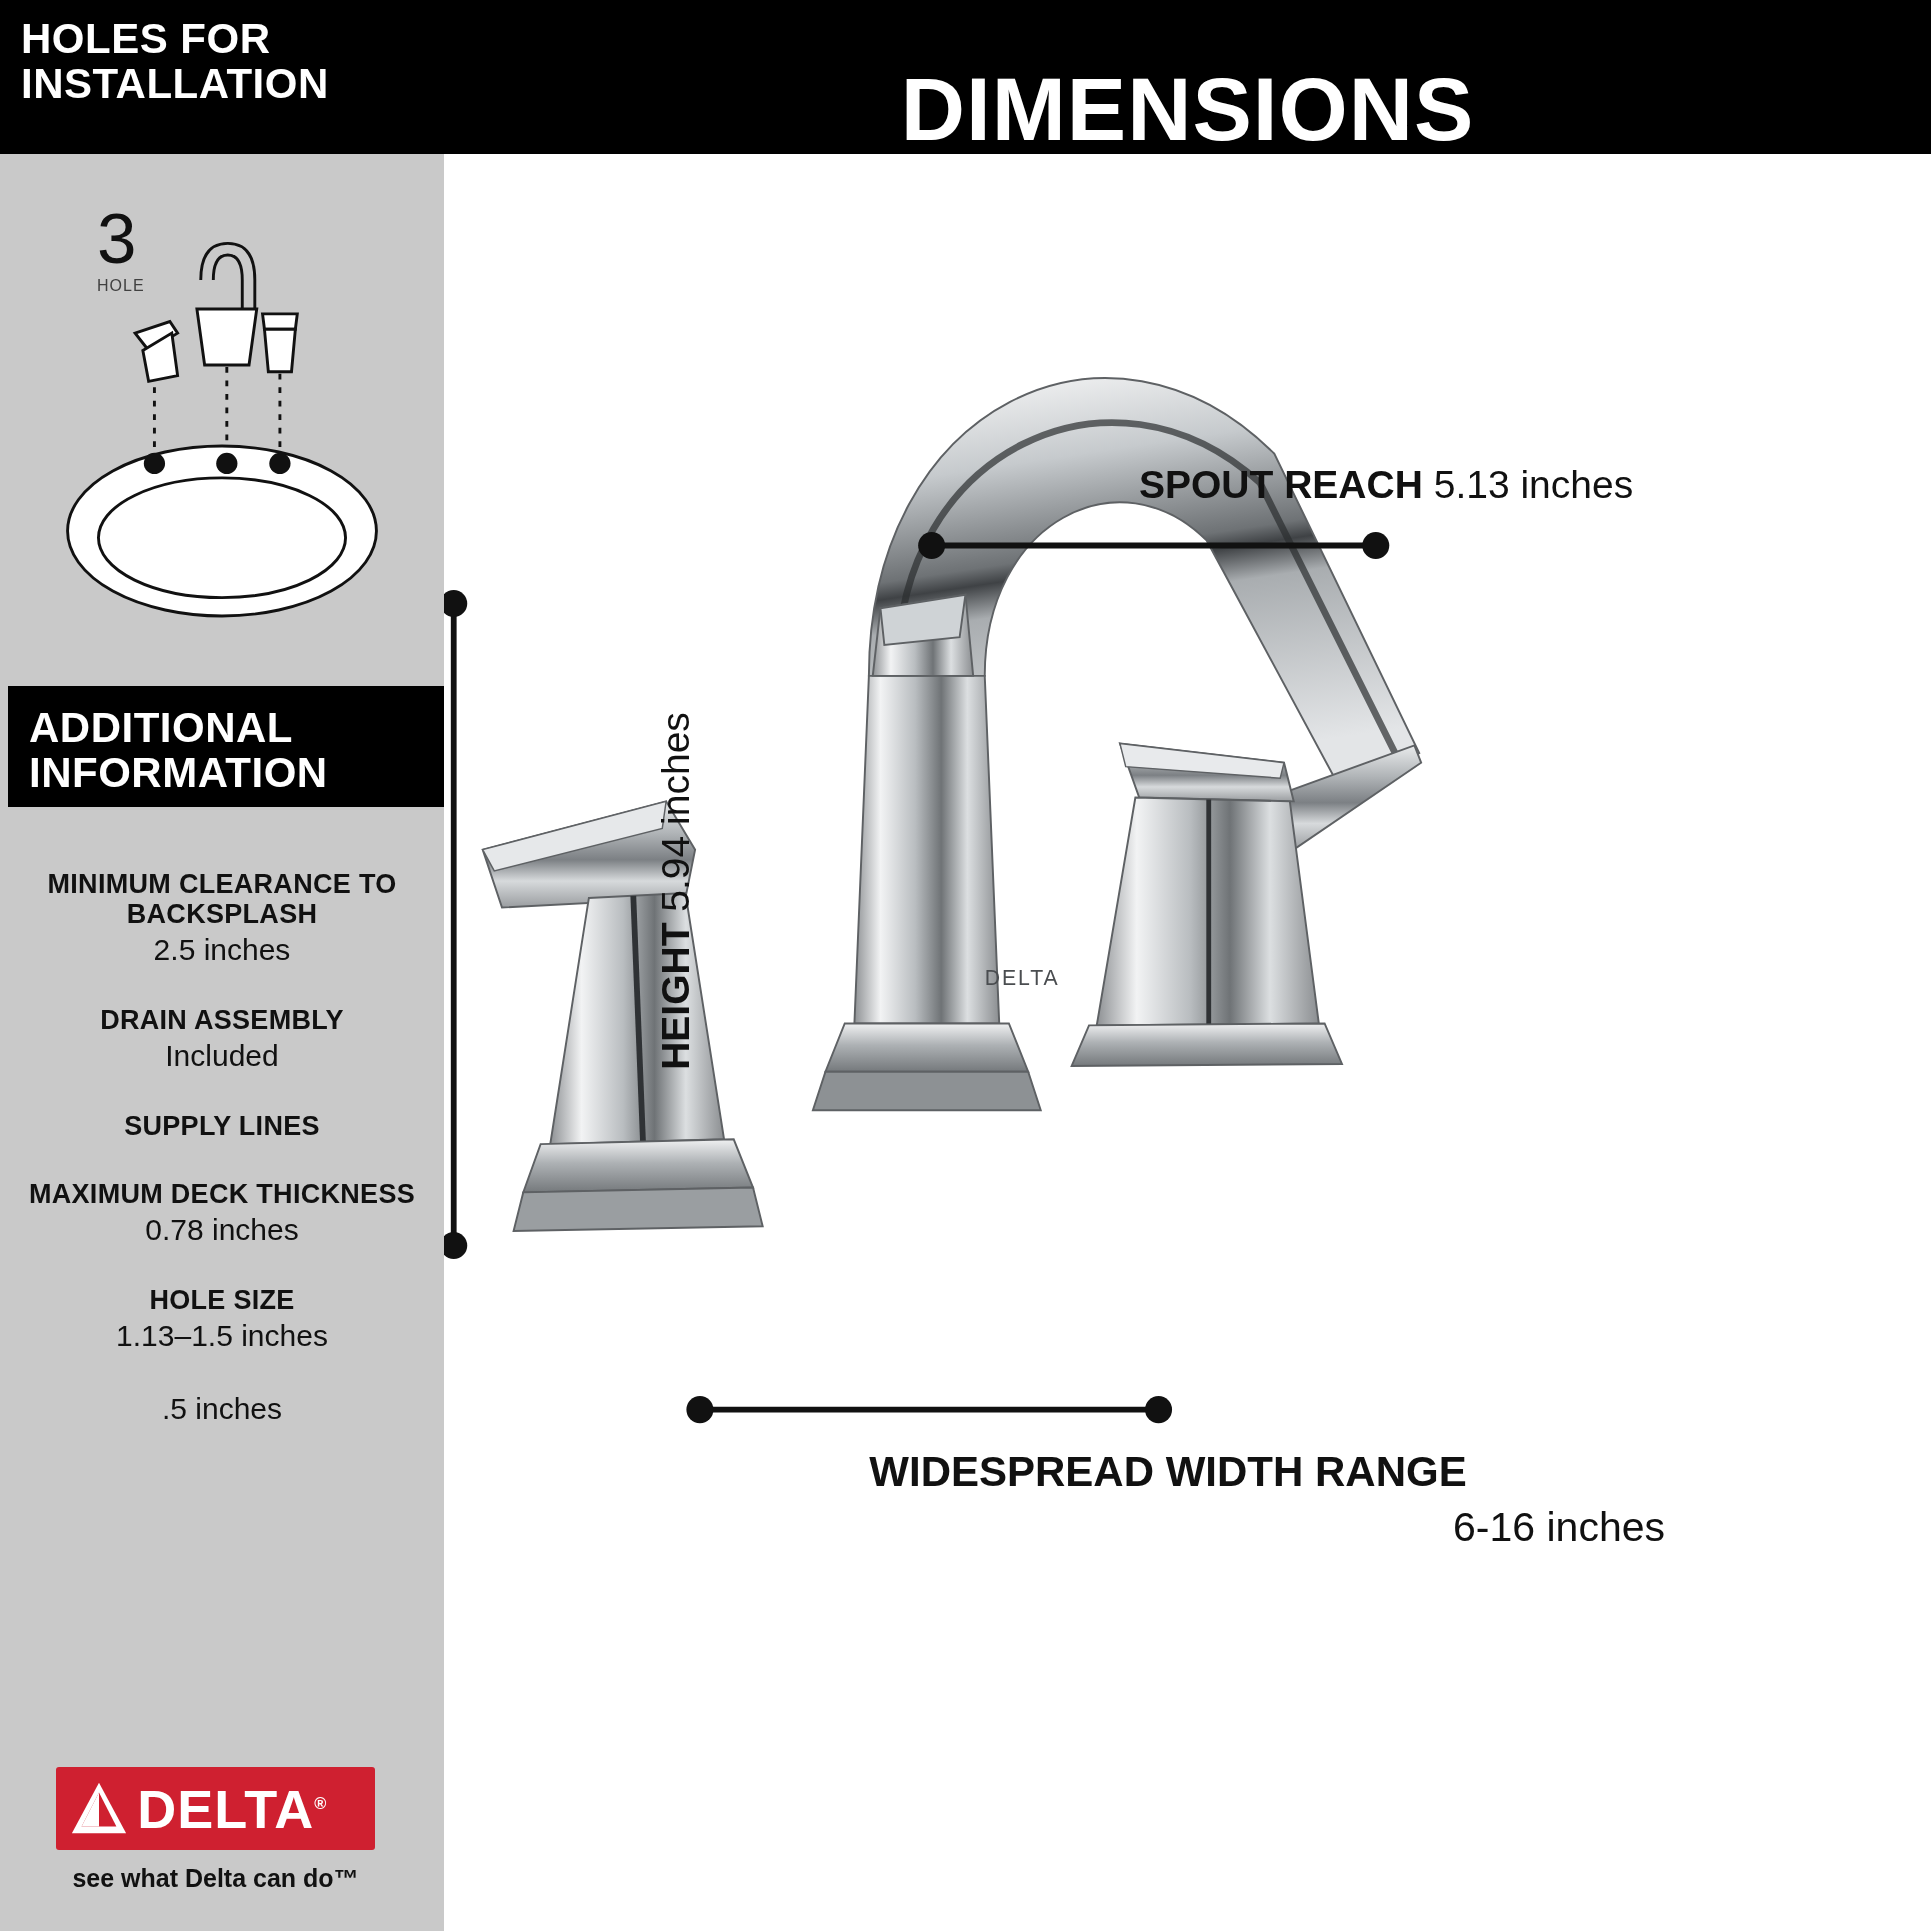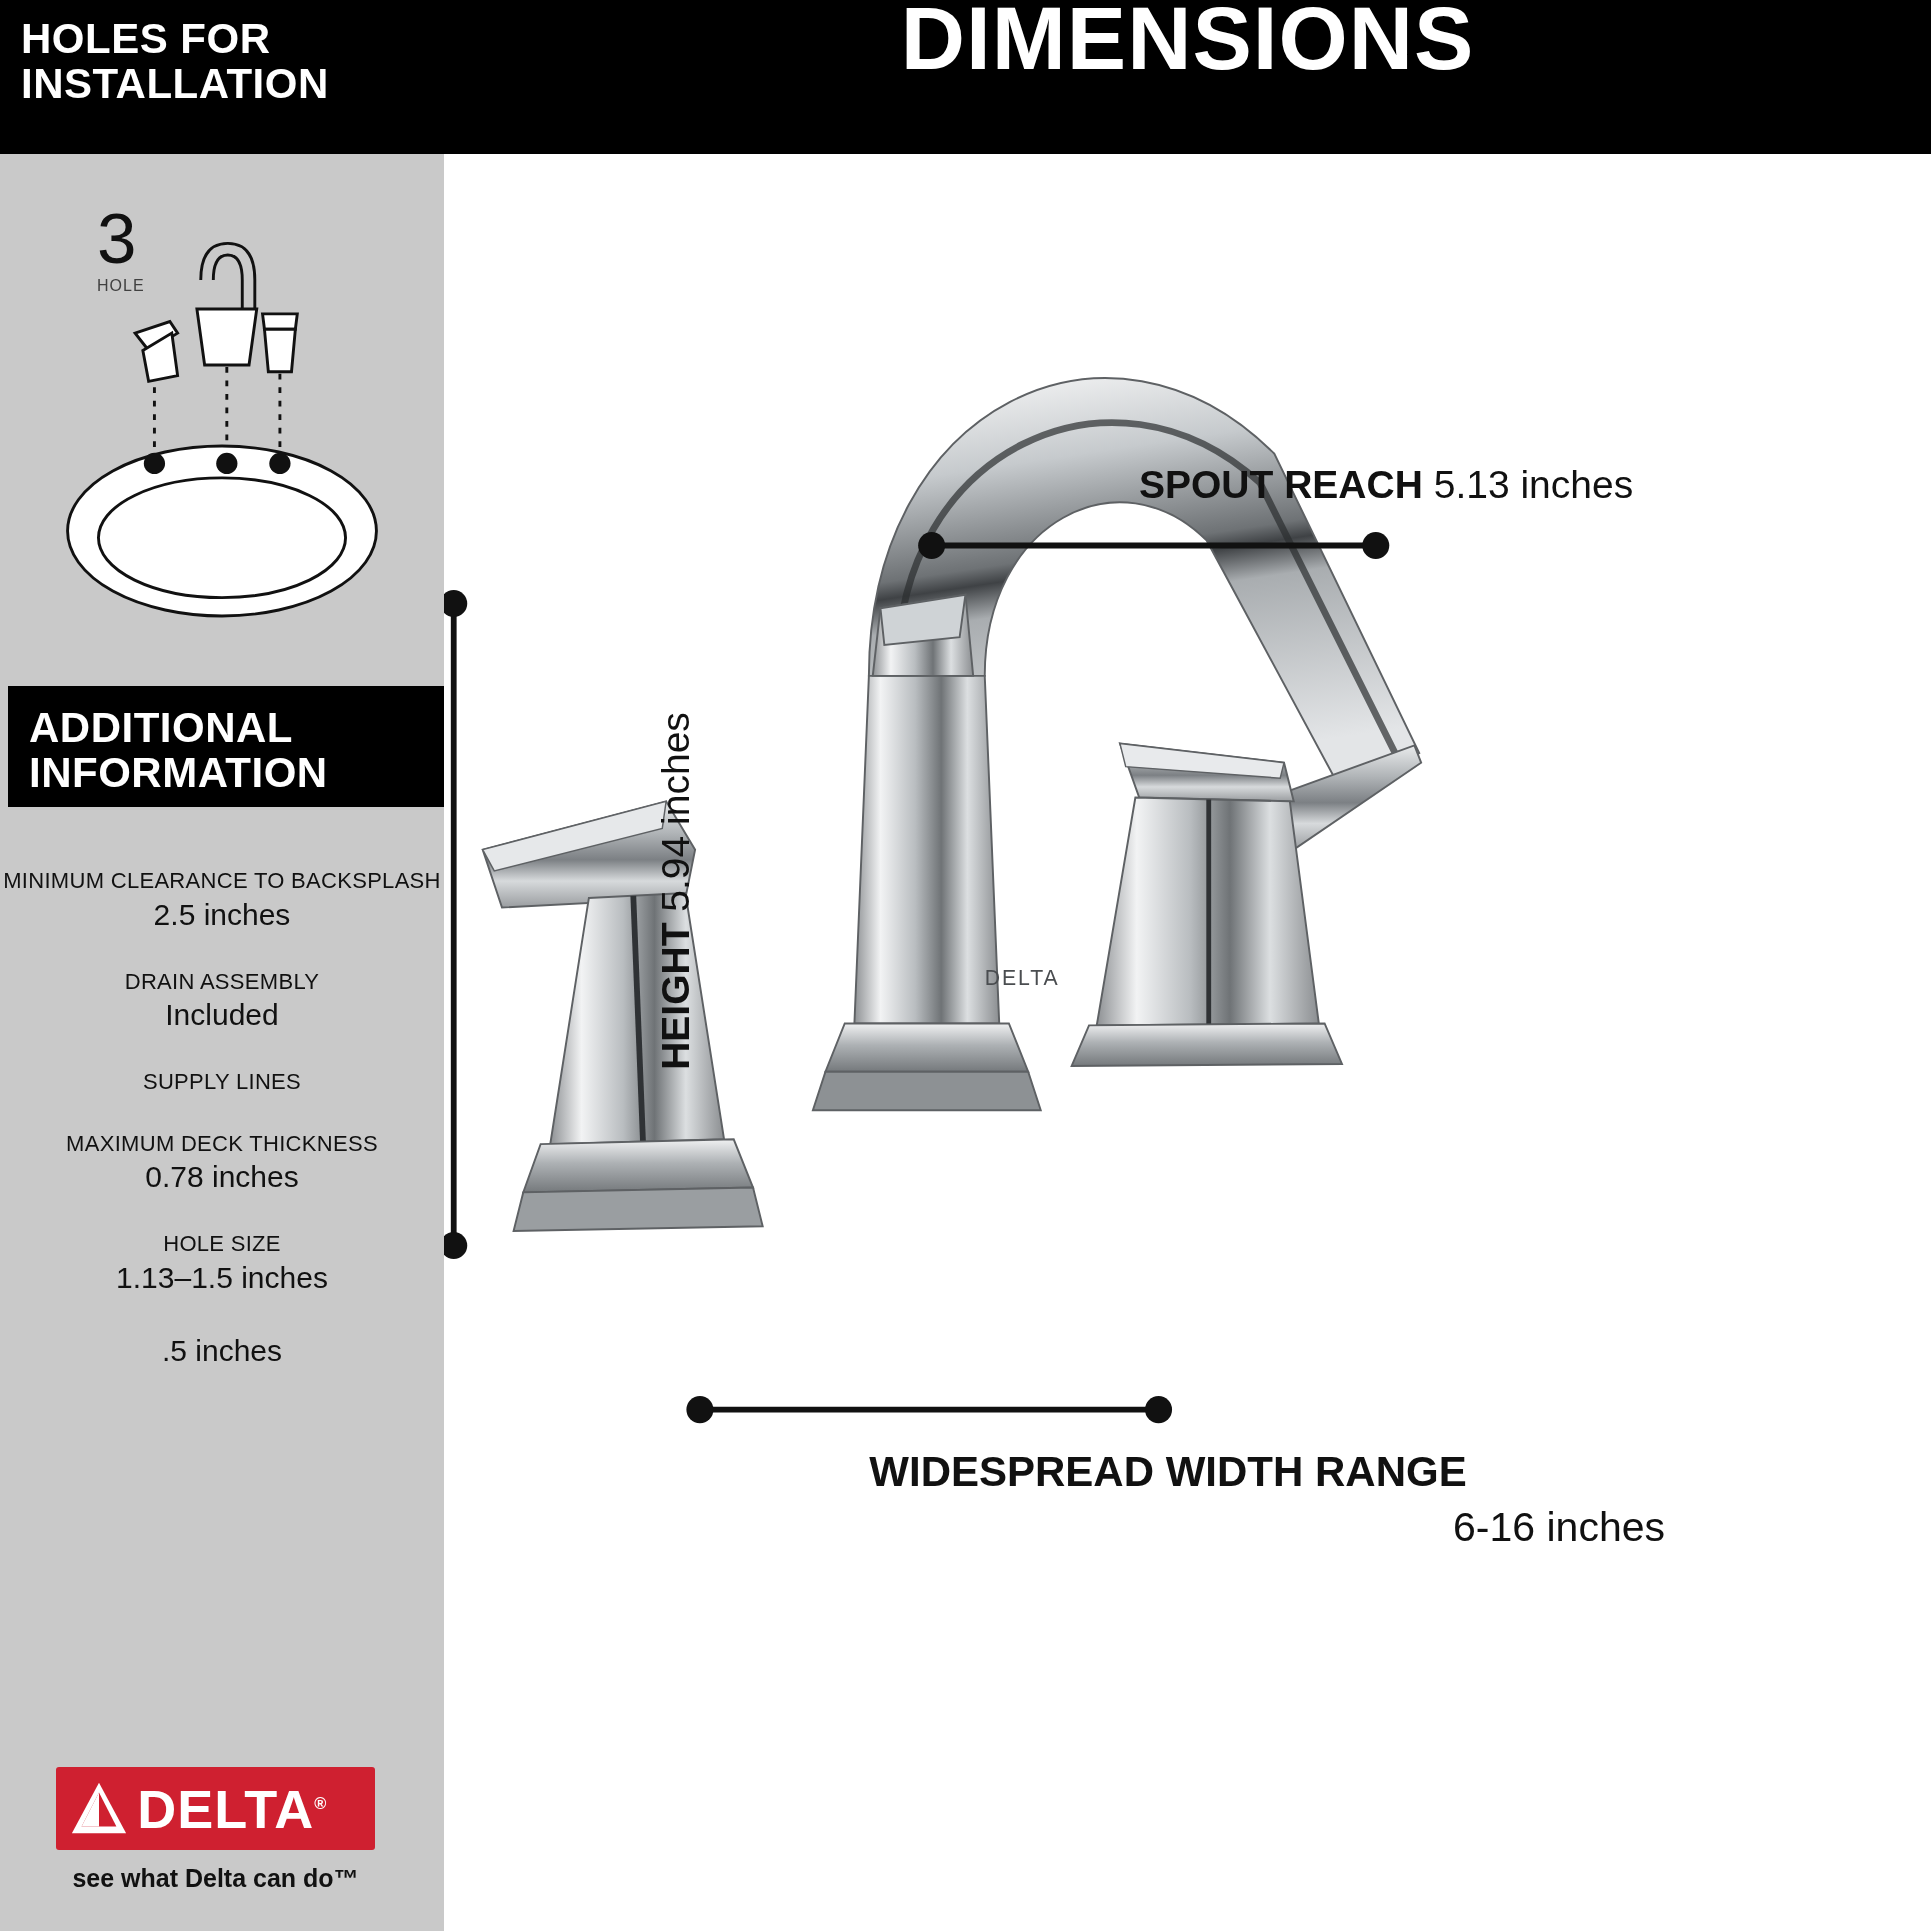--- a/index.html
+++ b/index.html
@@ -87,22 +87,22 @@
   #info-list {
     position: absolute;
     left: 0;
     top: 869px;
     width: 444px;
     text-align: center;
     color: #111;
   }
   .info-item { margin-bottom: 37px; }
   .info-title {
-    font-size: 22px;
-    font-weight: normal;
+    font-size: 27px;
+    font-weight: bold;
     line-height: 1.12;
     letter-spacing: 0.3px;
   }
   .info-value {
     font-size: 30px;
     font-weight: normal;
     line-height: 1.2;
     margin-top: 2.9px;
   }
 
@@ -156,21 +156,21 @@
   }
   #main-header {
     position: absolute;
     left: 0;
     top: 0;
     width: 1487px;
     height: 154px;
     background: #000000;
     color: #ffffff;
     display: flex;
-    align-items: flex-start;
+    align-items: flex-end;
     justify-content: center;
   }
   #main-title {
     font-size: 89px;
     font-weight: bold;
     letter-spacing: 1px;
     line-height: 1;
     margin-top: -5.8px;
   }
 

